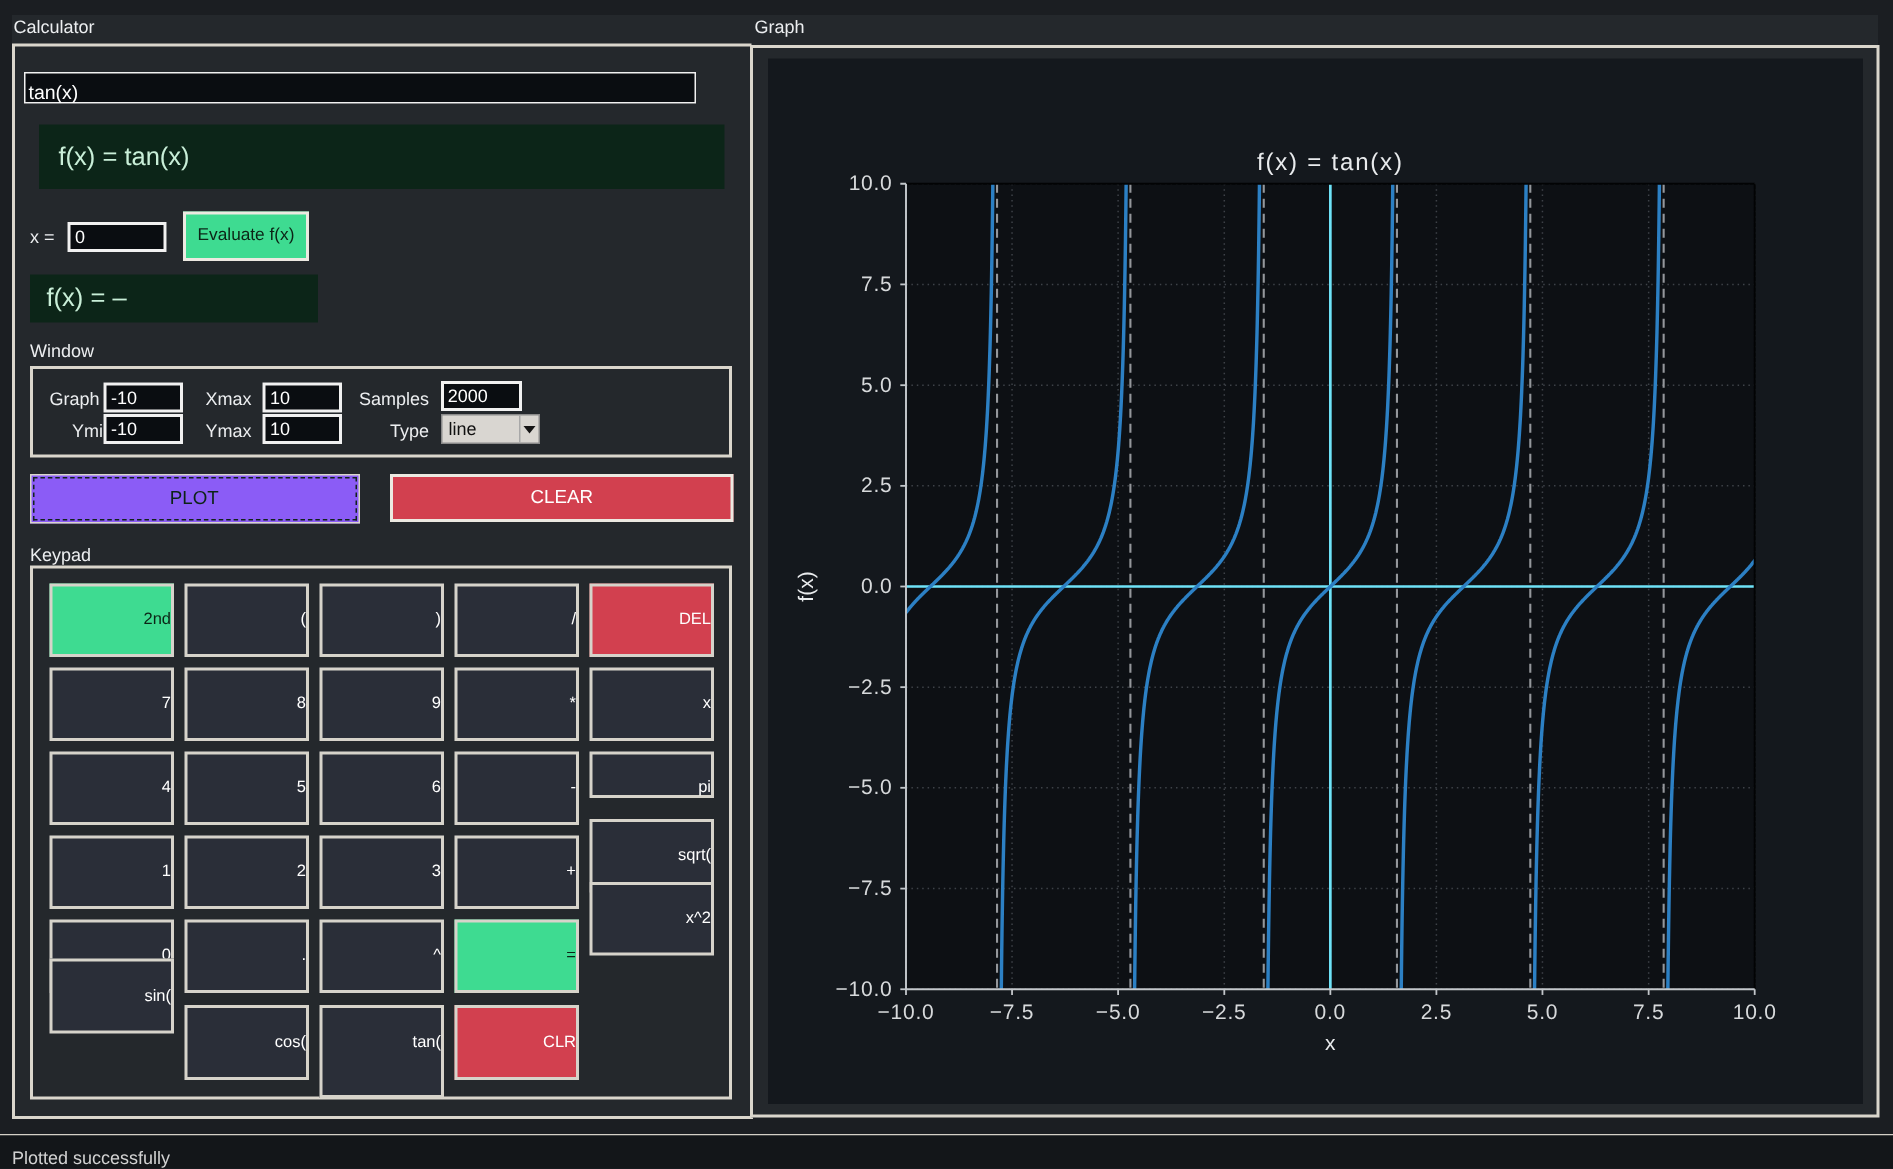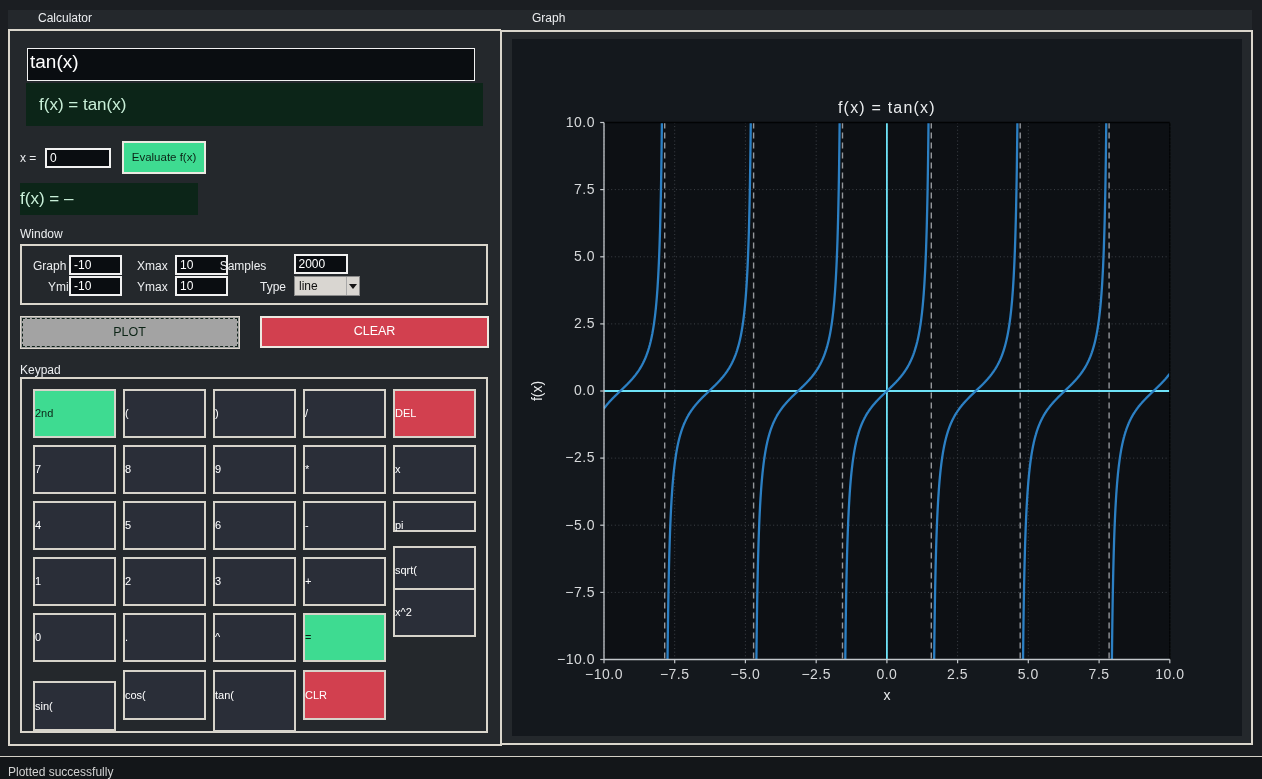--- a/index.html
+++ b/index.html
@@ -1,70 +1,70 @@
 <!DOCTYPE html>
 <html><head>
 <meta charset="utf-8">
 <style>
 * { box-sizing: border-box; margin: 0; padding: 0; }
 html,body { width:1262px; height:779px; background:#1b1e22; font-family:"Liberation Sans",sans-serif; position:relative; overflow:hidden; }
 .abs { position:absolute; }
 .panelbg { position:absolute; background:#24282c; }
 .pborder { position:absolute; border:2px solid #dad6cc; }
-.plabel { position:absolute; color:#eceef0; font-size:12px;margin-left:29px; }
+.plabel { position:absolute; color:#eceef0; font-size:12px; }
 .entry { position:absolute; background:#0a0d11; border:2px solid #f1f1f1; color:#fff; }
 .entry.thin { border-width:1.5px; }
 .disp { position:absolute; background:#0c2518; color:#c9efd8; font-size:17px; }
 .wlabel { position:absolute; color:#eceef0; font-size:12px; }
 .kb { position:absolute; width:83px; background:#2a2e38; border:2px solid #d6d3ca; color:#fff;
-      font-size:11px; text-align:left; }
+      font-size:11px; text-align:right; }
 .kb.green { background:#3edb91; color:#0c2416; }
 .kb.red { background:#d2404f; color:#fff; }
 </style>
 </head>
 <body>
 
 <div class="panelbg" style="left:8px;top:10px;width:494px;height:736px"></div>
 <div class="pborder" style="left:8px;top:29px;width:494px;height:717px"></div>
 <div class="plabel" style="left:9px;top:11px">Calculator</div>
 
 <div class="panelbg" style="left:501px;top:10px;width:751px;height:735px"></div>
 <div class="pborder" style="left:500px;top:29.5px;width:752.5px;height:715.5px"></div>
 <div class="plabel" style="left:503px;top:11px">Graph</div>
 
-<div class="entry thin" style="left:27px;top:47.5px;width:448px;height:33px;font-size:19px;line-height:25px;padding-left:2px">tan(x)</div>
+<div class="entry thin" style="left:16px;top:47.5px;width:448px;height:21px;font-size:13px;line-height:25px;padding-left:2px">tan(x)</div>
 
 <div class="disp" style="left:26px;top:82.5px;width:457px;height:43px;line-height:43px;padding-left:13px">f(x) = tan(x)</div>
 
 <div class="wlabel" style="left:20px;top:151px">x =</div>
 <div class="entry" style="left:45px;top:148px;width:66px;height:20px;font-size:12px;line-height:16px;padding-left:3px">0</div>
 <div class="abs" style="left:122px;top:141px;width:84px;height:33px;background:#3edb91;border:2px solid #ece9e1;color:#0c2416;font-size:11.5px;text-align:center;line-height:28px">Evaluate f(x)</div>
 
-<div class="disp" style="left:20px;top:182.5px;width:178px;height:32.5px;line-height:32px;">f(x) = –</div>
+<div class="disp" style="left:20px;top:182.5px;width:192px;height:32.5px;line-height:32px;padding-left:11px">f(x) = –</div>
 
 <div class="wlabel" style="left:20px;top:227px">Window</div>
 <div class="pborder" style="left:20px;top:243.5px;width:468px;height:61px"></div>
 
 <div class="wlabel" style="left:33px;top:258.5px">Graph</div>
 <div class="entry" style="left:69px;top:254.5px;width:53px;height:20px;font-size:12px;line-height:16px;padding-left:3px">-10</div>
 <div class="wlabel" style="left:137px;top:258.5px">Xmax</div>
 <div class="entry" style="left:175px;top:254.5px;width:53px;height:20px;font-size:12px;line-height:16px;padding-left:3px">10</div>
-<div class="wlabel" style="left:200px;top:258.5px;width:86px;text-align:center">Samples</div>
+<div class="wlabel" style="left:200px;top:258.5px;width:86px;text-align:right">Samples</div>
 <div class="entry" style="left:293.5px;top:253.5px;width:54px;height:20px;font-size:12px;line-height:16px;padding-left:3px">2000</div>
 
 <div class="wlabel" style="left:48px;top:279.5px">Ymin</div>
 <div class="entry" style="left:69px;top:275.5px;width:53px;height:20px;font-size:12px;line-height:16px;padding-left:3px">-10</div>
 <div class="wlabel" style="left:137px;top:279.5px">Ymax</div>
 <div class="entry" style="left:175px;top:275.5px;width:53px;height:20px;font-size:12px;line-height:16px;padding-left:3px">10</div>
 <div class="wlabel" style="left:200px;top:280px;width:86px;text-align:right">Type</div>
 <div class="abs" style="left:294px;top:275.5px;width:66px;height:20px;background:#d9d6d1;border:1px solid #8a8a8a;color:#101010;font-size:12px;line-height:18px;padding-left:4px">line</div>
 <div class="abs" style="left:346px;top:276.5px;width:12.5px;height:18px;border-left:1px solid #a8a8a8"></div>
 <div class="abs" style="left:348.5px;top:283.5px;width:0;height:0;border-left:4px solid transparent;border-right:4px solid transparent;border-top:5.5px solid #151515"></div>
 
-<div class="abs" style="left:19.5px;top:315.5px;width:220px;height:33px;background:#a3a3a3;border:1.5px solid #d9d5cb">
+<div class="abs" style="left:19.5px;top:315.5px;width:220px;height:33px;background:#8b5cf6;border:1.5px solid #d9d5cb">
   <div class="abs" style="left:1px;top:1px;right:1px;bottom:1px;border:1.5px dashed #10231a"></div>
   <div class="abs" style="left:0;top:0;width:100%;height:100%;color:#0c2416;font-size:12.5px;text-align:center;line-height:30px">PLOT</div>
 </div>
 <div class="abs" style="left:260px;top:316px;width:229px;height:32px;background:#d2404f;border:2px solid #ece9e1;color:#fff;font-size:12.5px;text-align:center;line-height:27px">CLEAR</div>
 
 <div class="wlabel" style="left:20px;top:363px">Keypad</div>
 <div class="pborder" style="left:20px;top:377px;width:468px;height:356px"></div>
 <div class="kb green" style="left:33px;top:389px;height:49px;line-height:45px">2nd</div>
 <div class="kb" style="left:123px;top:389px;height:49px;line-height:45px">(</div>
 <div class="kb" style="left:213px;top:389px;height:49px;line-height:45px">)</div>
@@ -83,21 +83,21 @@
 <div class="kb" style="left:33px;top:557px;height:49px;line-height:45px">1</div>
 <div class="kb" style="left:123px;top:557px;height:49px;line-height:45px">2</div>
 <div class="kb" style="left:213px;top:557px;height:49px;line-height:45px">3</div>
 <div class="kb" style="left:303px;top:557px;height:49px;line-height:45px">+</div>
 <div class="kb" style="left:393px;top:546px;height:49px;line-height:45px">sqrt(</div>
 <div class="kb" style="left:33px;top:613px;height:49px;line-height:45px">0</div>
 <div class="kb" style="left:123px;top:613px;height:49px;line-height:45px">.</div>
 <div class="kb" style="left:213px;top:613px;height:49px;line-height:45px">^</div>
 <div class="kb green" style="left:303px;top:613px;height:49px;line-height:45px">=</div>
 <div class="kb" style="left:393px;top:588px;height:49px;line-height:45px">x^2</div>
-<div class="kb" style="left:33px;top:681px;height:50px;line-height:46px">sin(</div>
+<div class="kb" style="left:33px;top:639px;height:50px;line-height:46px">sin(</div>
 <div class="kb" style="left:123px;top:670px;height:50px;line-height:46px">cos(</div>
 <div class="kb" style="left:213px;top:670px;height:62px;line-height:46px">tan(</div>
 <div class="kb red" style="left:303px;top:670px;height:50px;line-height:46px">CLR</div>
 
 <div class="abs" style="left:512px;top:39px;width:730px;height:697px;background:#14181d">
 <svg width="730" height="697" viewBox="0 0 730 697" style="position:absolute;left:0;top:0">
 <defs>
         <clipPath id="axclip">
           <rect x="92.0" y="83.5" width="565.8" height="537.0"></rect>
         </clipPath>

